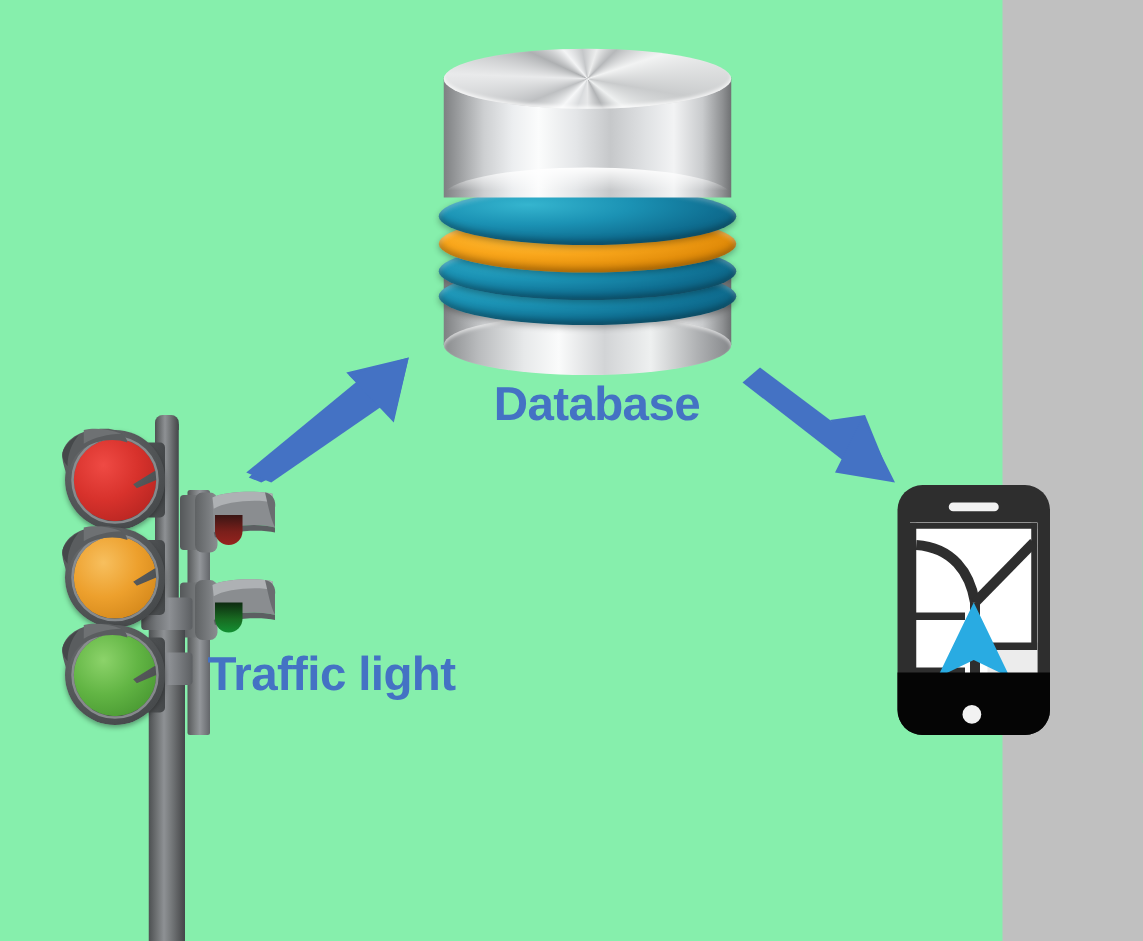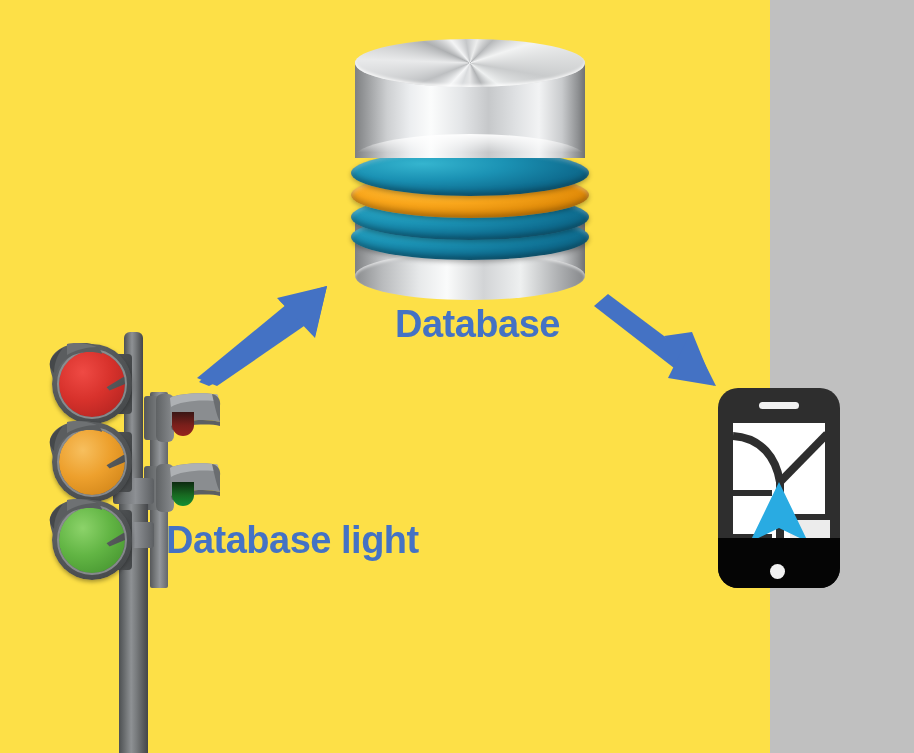--- a/index.html
+++ b/index.html
@@ -10,21 +10,22 @@
   body {
     width: 914px;
     height: 753px;
     overflow: hidden;
     font-family: "Liberation Sans", sans-serif;
   }
   #canvas {
     position: relative;
     width: 770px;
     height: 753px;
-    background: #fde047;
+    background: #86efac;
+    padding-left: 32px;
   }
 
   
   .label {
     position: absolute;
     color: #4472c4;
     font-weight: bold;
     font-family: "Liberation Sans", sans-serif;
     white-space: nowrap;
     letter-spacing: -0.5px;
@@ -304,21 +305,21 @@
       </div>
       <div class="tl-lens-rim"></div>
       <svg class="tl-hood" viewBox="0 0 56 42">
         <path d="M3,20 C6,7 22,0 40,1 C48,2 54,6 55,12 C44,8 28,10 18,18 C12,23 8,31 7,40 C5,33 2,26 3,20 Z" fill="#5a5d5f"></path>
         <path d="M3,20 C5,14 10,9 16,6 C10,13 7,22 7,31 C5,28 2,25 3,20 Z" fill="#45484a"></path>
         <path d="M20,2 C28,0 40,1 50,5 C40,5 28,8 20,13 Z" fill="#6e7173"></path>
       </svg>
     </div>
   </div>
 
-  <div class="label" id="label-traffic">Database light</div>
+  <div class="label" id="label-traffic">Traffic light</div>
 
   <div id="gps-phone">
     <div class="phone-body"></div>
     <div class="phone-speaker"></div>
     <div class="phone-screen">
       <svg width="102" height="136" viewBox="0 0 102 136">
         <rect x="0" y="0" width="102" height="136" fill="#ffffff"></rect>
         <rect x="0" y="0" width="102" height="5" fill="#2e2e2e"></rect>
         <rect x="0" y="0" width="5" height="136" fill="#2e2e2e"></rect>
         <rect x="97" y="0" width="5" height="136" fill="#2e2e2e"></rect>

